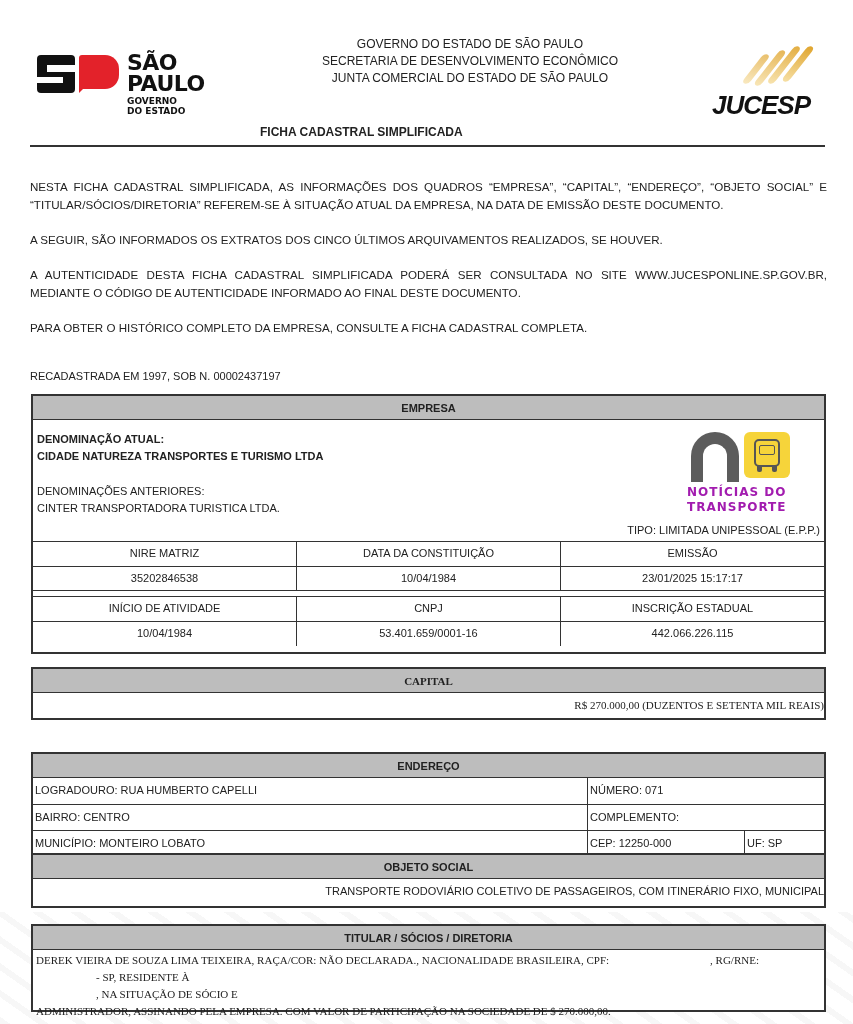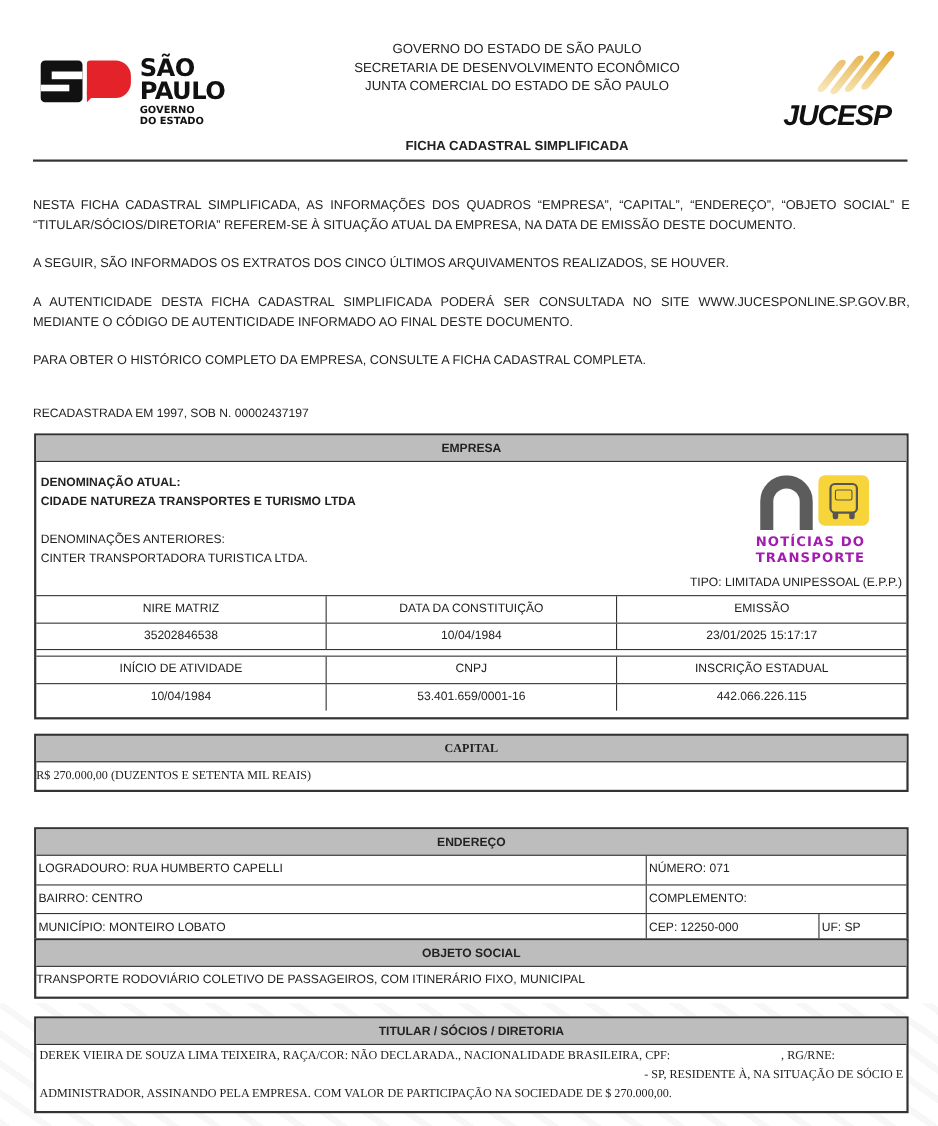--- a/index.html
+++ b/index.html
@@ -12,34 +12,34 @@
   .sp-s { position: absolute; left: 0; top: 0; width: 38px; height: 38px; background: #111; border-radius: 4px; }
   .sp-s::before { content: ""; position: absolute; left: 10px; top: 10px; width: 28px; height: 7px; background: #fff; }
   .sp-s::after { content: ""; position: absolute; left: 0; top: 22px; width: 26px; height: 6px; background: #fff; }
   .sp-p { position: absolute; left: 42px; top: 0; width: 40px; height: 34px; background: #e3222a; border-radius: 3px 14px 14px 3px; }
   .sp-p::after { content: ""; position: absolute; left: 0; top: 28px; width: 0; height: 0; border-left: 10px solid #e3222a; border-bottom: 10px solid transparent; }
   .sp-text { position: absolute; left: 90px; top: 0; }
   .sp-big { font-family: "DejaVu Sans", sans-serif; font-weight: bold; font-size: 22px; line-height: 21px; color: #111; letter-spacing: -0.5px; }
   .sp-small { font-family: "DejaVu Sans", sans-serif; font-weight: bold; font-size: 9px; line-height: 10px; color: #111; margin-top: 2px; }
 
   .gov-lines { position: absolute; left: 260px; top: 36px; width: 420px; text-align: center; font-size: 12px; line-height: 17px; color: #222; }
-  .doc-title { position: absolute; left: 260px; top: 125px; width: 420px; text-align: center; font-size: 12px; font-weight: bold; color: #222; }
+  .doc-title { position: absolute; left: 260px; top: 125px; width: 420px; font-size: 12px; font-weight: bold; color: #222; }
   .header-rule { position: absolute; left: 30px; top: 145px; width: 795px; height: 2px; background: #333; }
 
   .jucesp { position: absolute; left: 710px; top: 40px; width: 110px; height: 80px; }
   .jucesp-swoosh { position: absolute; top: 4px; width: 8px; height: 42px; border-radius: 6px; transform: skewX(-28deg) rotate(14deg); background: linear-gradient(to bottom, #e0a52e, #f6dfa4); }
   .jucesp-word { position: absolute; left: 2px; top: 50px; font-size: 26px; font-weight: bold; font-style: italic; color: #111; letter-spacing: -1px; }
 
   .intro { position: absolute; left: 30px; top: 178px; width: 797px; font-size: 11.6px; line-height: 18px; color: #222; text-align: justify; }
   .intro p { margin-bottom: 17px; }
   .recad { position: absolute; left: 30px; top: 370px; font-size: 11px; color: #222; }
 
   .box { position: absolute; left: 31px; width: 795px; border: 2px solid #333; background: #fff; }
   .box-head { background: #bdbdbd; text-align: center; font-weight: bold; font-size: 11px; height: 24px; line-height: 24px; border-bottom: 1.5px solid #333; }
-  .box-body-center { text-align: left; height: 24px; line-height: 24px; font-size: 11px; }
+  .box-body-center { text-align: right; height: 24px; line-height: 24px; font-size: 11px; }
 
   .empresa { top: 394px; height: 260px; }
   .emp-names { position: absolute; left: 4px; top: 35px; font-size: 11px; line-height: 17px; }
   .emp-names .b { font-weight: bold; }
   .emp-names .gap { height: 18px; }
   .tipo { position: absolute; right: 4px; top: 128px; font-size: 11px; }
 
   .nt-logo { position: absolute; left: 654px; top: 33px; width: 110px; height: 90px; }
   .nt-n { position: absolute; left: 4px; top: 3px; width: 48px; height: 50px; border: 12px solid #5c5c5c; border-bottom: none; border-radius: 24px 24px 0 0; }
   .nt-bus { position: absolute; left: 57px; top: 3px; width: 46px; height: 46px; background: #f6d43a; border-radius: 6px; }
@@ -65,21 +65,21 @@
   .end-row .c2 { flex: 1; }
   .end-row .c2a { width: 157px; border-right: 1.5px solid #333; }
 
   .objeto { top: 853px; height: 55px; }
   .titular-bg { position: absolute; left: 0; top: 912px; width: 853px; height: 112px; background:
       repeating-linear-gradient(35deg, rgba(0,0,0,0.03) 0 6px, rgba(0,0,0,0) 6px 22px); }
   .titular { top: 924px; height: 88px; }
   .tit-body { padding: 2px 3px; font-size: 11px; line-height: 17px; text-align: justify; font-family: Liberation Serif, serif; }
   .tit-line { display: block; white-space: nowrap; }
   .tit-l1 { display: flex; justify-content: space-between; }
-  .tit-l2 { display: flex; justify-content: flex-end; padding-left: 60px; }
+  .tit-l2 { display: flex; justify-content: flex-end; padding-left: 60px; flex-direction: column; }
 </style>
 </head>
 <body>
 
 <div class="header">
   <div class="sp-logo">
     <div class="sp-mark">
       <div class="sp-s"></div>
       <div class="sp-p"></div>
     </div>

